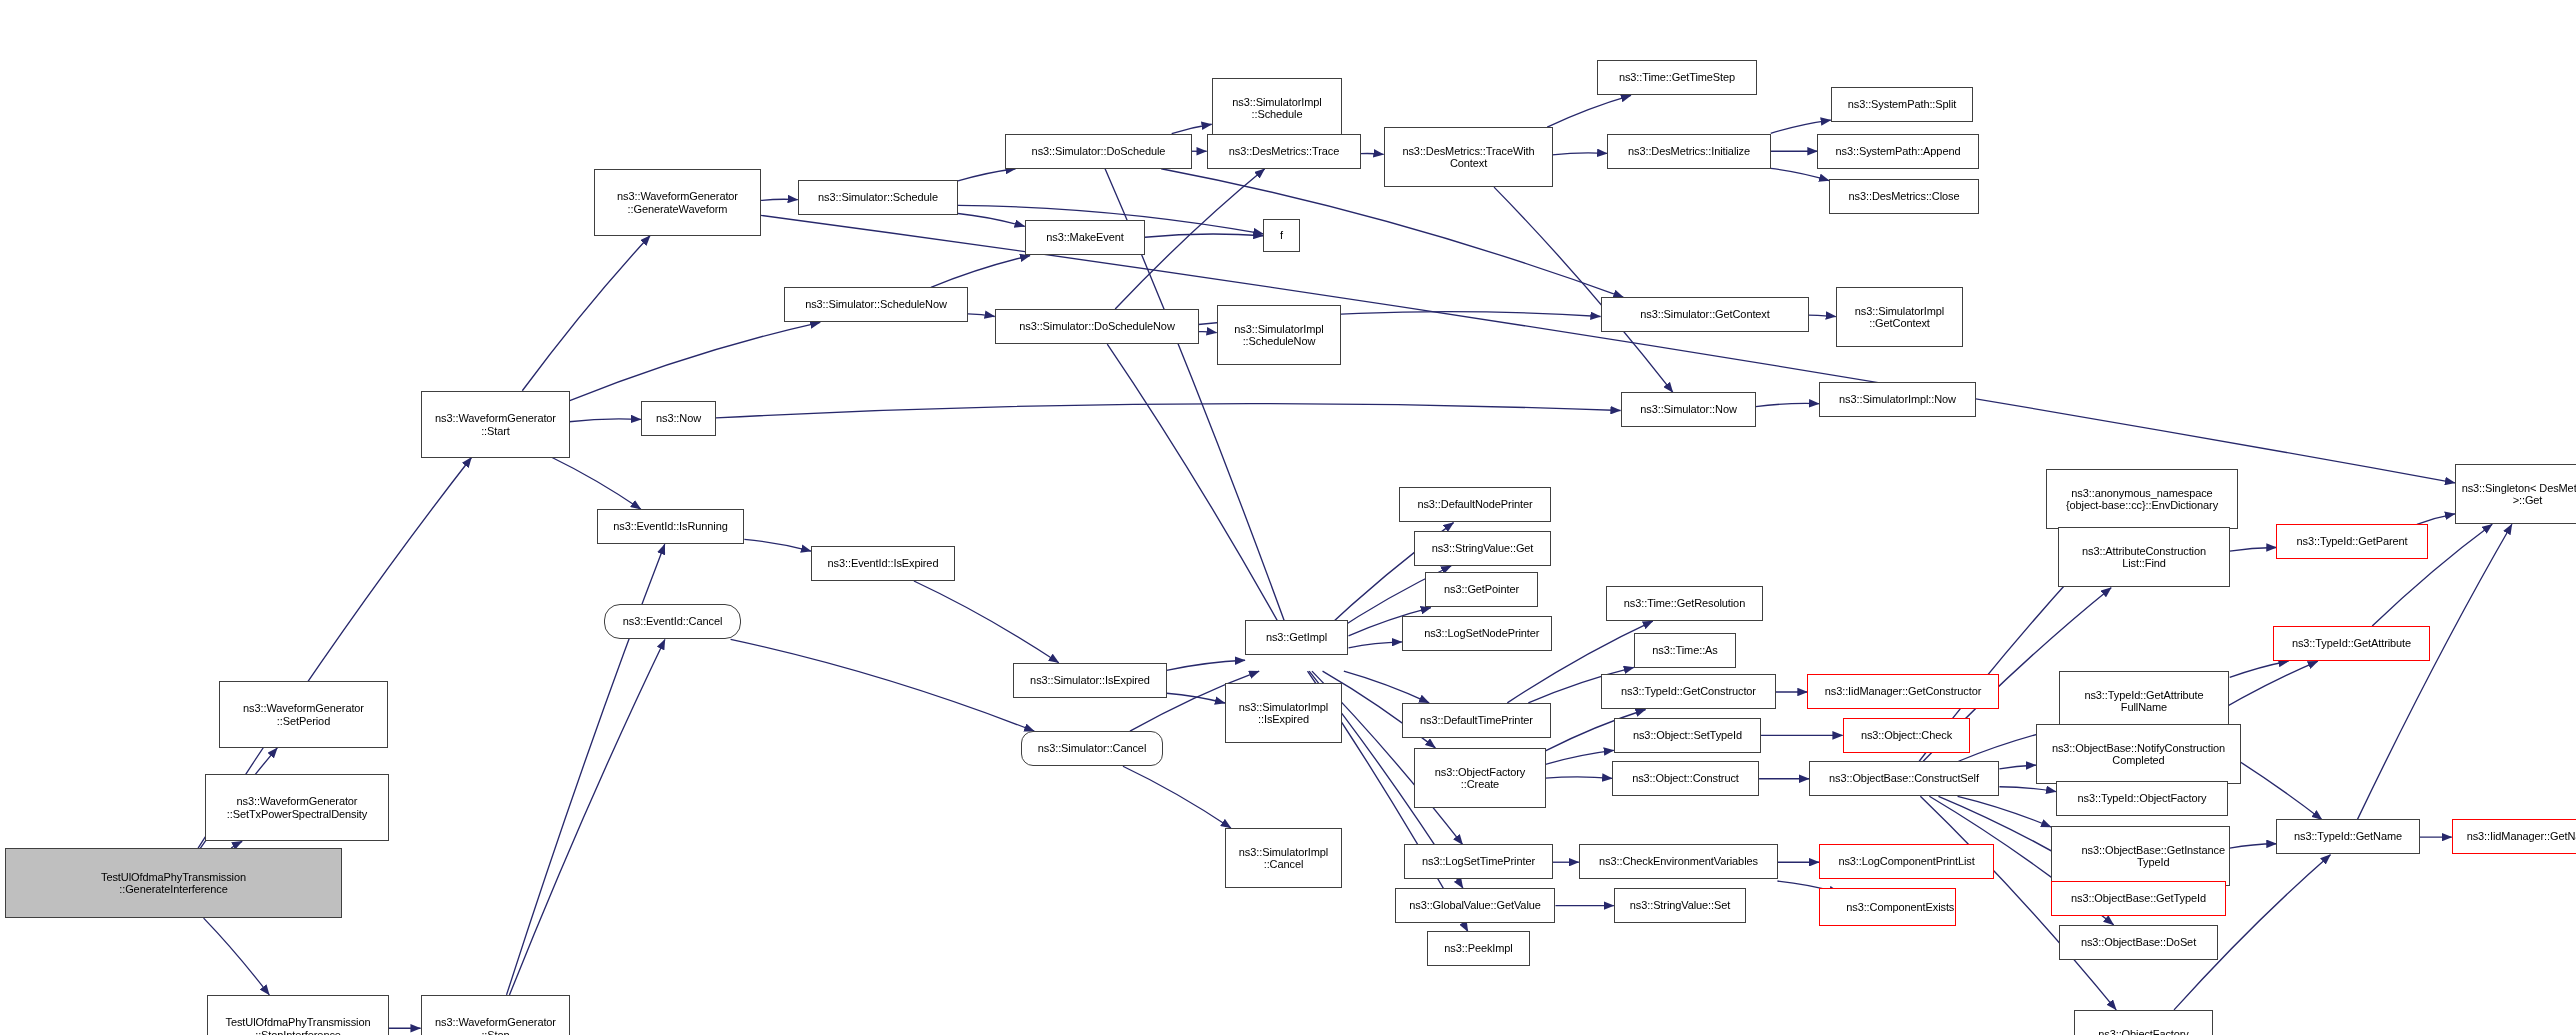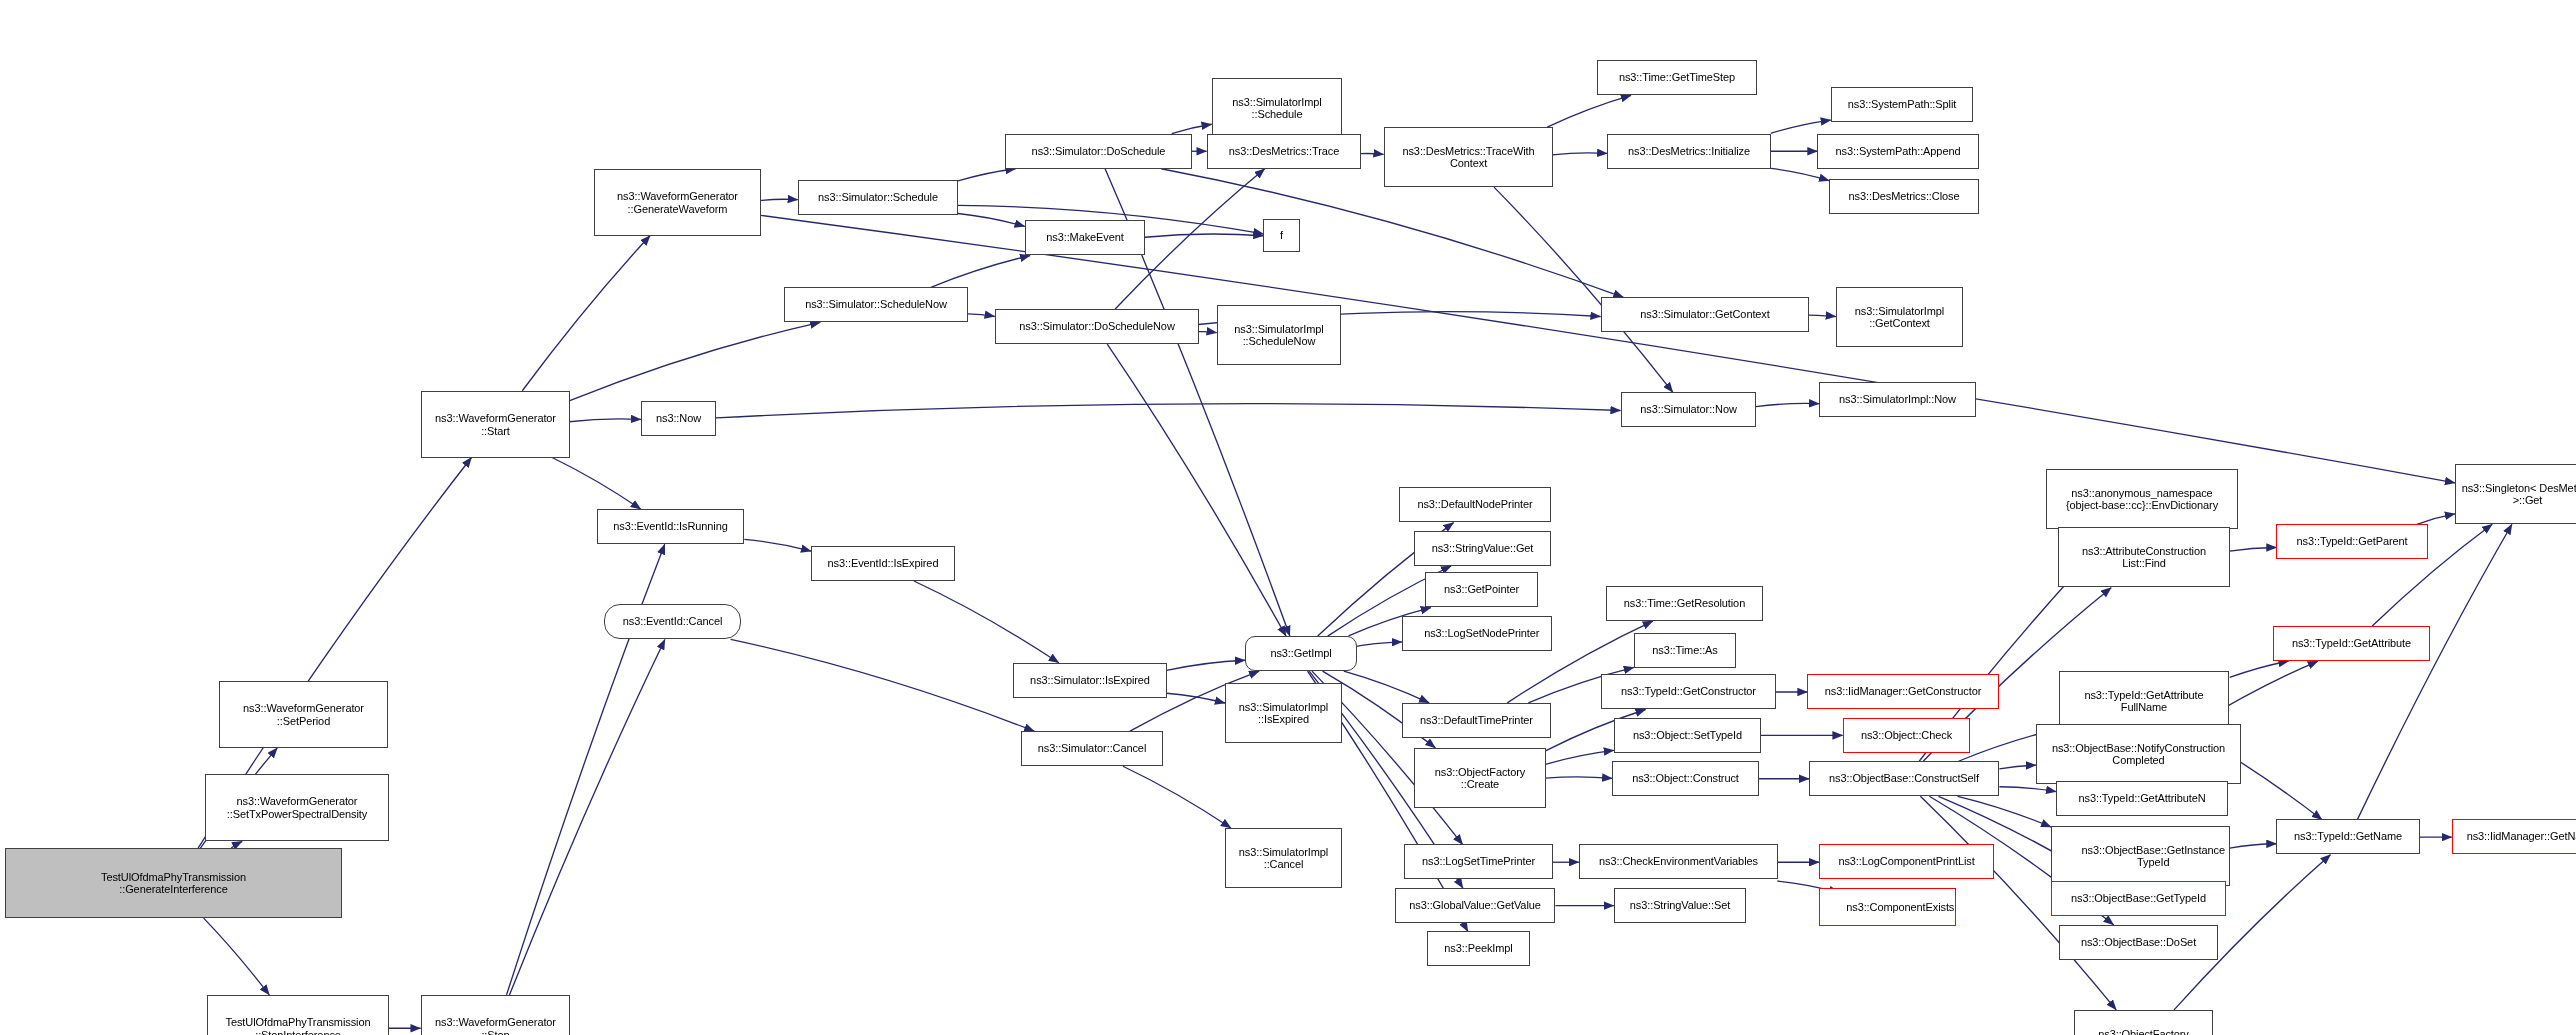--- a/index.html
+++ b/index.html
@@ -159,32 +159,32 @@
       <div class="node" style="left: 641px; top: 401px; width: 75px; height: 35px;">ns3::Now</div>
       <div class="node" style="left: 597px; top: 509px; width: 147px; height: 35px;">ns3::EventId::IsRunning</div>
       <div class="node" style="left: 604px; top: 604px; width: 137px; height: 35px; border-radius: 16px;">ns3::EventId::Cancel</div>
       <div class="node" style="left: 798px; top: 180px; width: 160px; height: 35px;">ns3::Simulator::Schedule</div>
       <div class="node" style="left: 784px; top: 287px; width: 184px; height: 35px;">ns3::Simulator::ScheduleNow</div>
       <div class="node" style="left: 811px; top: 546px; width: 144px; height: 35px;">ns3::EventId::IsExpired</div>
       <div class="node" style="left: 1025px; top: 220px; width: 120px; height: 35px;">ns3::MakeEvent</div>
       <div class="node" style="left: 1005px; top: 134px; width: 187px; height: 35px;">ns3::Simulator::DoSchedule</div>
       <div class="node" style="left: 995px; top: 309px; width: 204px; height: 35px;">ns3::Simulator::DoScheduleNow</div>
       <div class="node" style="left: 1013px; top: 663px; width: 154px; height: 35px;">ns3::Simulator::IsExpired</div>
-      <div class="node" style="left: 1021px; top: 731px; width: 142px; height: 35px;">ns3::Simulator::Cancel</div>
+      <div class="node" style="left: 1021px; top: 731px; width: 142px; height: 35px; border-radius: 12px;">ns3::Simulator::Cancel</div>
       <div class="node" style="left: 1212px; top: 78px; width: 130px; height: 60px;">ns3::SimulatorImpl
 ::Schedule</div>
       <div class="node" style="left: 1207px; top: 134px; width: 154px; height: 35px;">ns3::DesMetrics::Trace</div>
       <div class="node" style="left: 1263px; top: 219px; width: 37px; height: 33px;">f</div>
       <div class="node" style="left: 1217px; top: 305px; width: 124px; height: 60px;">ns3::SimulatorImpl
 ::ScheduleNow</div>
       <div class="node" style="left: 1225px; top: 683px; width: 117px; height: 60px;">ns3::SimulatorImpl
 ::IsExpired</div>
       <div class="node" style="left: 1225px; top: 828px; width: 117px; height: 60px;">ns3::SimulatorImpl
 ::Cancel</div>
-      <div class="node" style="left: 1245px; top: 636px; width: 112px; height: 35px; border-radius: 10px;">ns3::GetImpl</div>
+      <div class="node" style="left: 1245px; top: 620px; width: 103px; height: 35px;">ns3::GetImpl</div>
       <div class="node" style="left: 1384px; top: 127px; width: 169px; height: 60px;">ns3::DesMetrics::TraceWith
 Context</div>
       <div class="node" style="left: 1399px; top: 487px; width: 152px; height: 35px;">ns3::DefaultNodePrinter</div>
       <div class="node" style="left: 1414px; top: 531px; width: 137px; height: 35px;">ns3::StringValue::Get</div>
       <div class="node" style="left: 1425px; top: 572px; width: 113px; height: 35px;">ns3::GetPointer</div>
       <div class="node" style="left: 1402px; top: 616px; width: 150px; height: 35px; padding-left: 12px;">ns3::LogSetNodePrinter</div>
       <div class="node" style="left: 1402px; top: 703px; width: 149px; height: 35px;">ns3::DefaultTimePrinter</div>
       <div class="node" style="left: 1414px; top: 748px; width: 132px; height: 60px;">ns3::ObjectFactory
 ::Create</div>
       <div class="node" style="left: 1404px; top: 844px; width: 149px; height: 35px;">ns3::LogSetTimePrinter</div>
@@ -213,21 +213,21 @@
       <div class="node red" style="left: 1819px; top: 844px; width: 175px; height: 35px;">ns3::LogComponentPrintList</div>
       <div class="node red" style="left: 1819px; top: 888px; width: 137px; height: 38px; padding-left: 28px;">ns3::ComponentExists</div>
       <div class="node" style="left: 2046px; top: 469px; width: 192px; height: 60px;">ns3::anonymous_namespace
 {object-base::cc}::EnvDictionary</div>
       <div class="node" style="left: 2058px; top: 527px; width: 172px; height: 60px;">ns3::AttributeConstruction
 List::Find</div>
       <div class="node" style="left: 2059px; top: 671px; width: 170px; height: 60px;">ns3::TypeId::GetAttribute
 FullName</div>
       <div class="node" style="left: 2036px; top: 724px; width: 205px; height: 60px;">ns3::ObjectBase::NotifyConstruction
 Completed</div>
-      <div class="node" style="left: 2056px; top: 781px; width: 172px; height: 35px;">ns3::TypeId::GetAttributeN</div>
+      <div class="node" style="left: 2056px; top: 781px; width: 172px; height: 35px;">ns3::TypeId::ObjectFactory</div>
       <div class="node" style="left: 2051px; top: 826px; width: 179px; height: 60px; padding-left: 28px;">ns3::ObjectBase::GetInstance
 TypeId</div>
       <div class="node red" style="left: 2051px; top: 881px; width: 175px; height: 35px;">ns3::ObjectBase::GetTypeId</div>
       <div class="node" style="left: 2059px; top: 925px; width: 159px; height: 35px;">ns3::ObjectBase::DoSet</div>
       <div class="node" style="left: 2074px; top: 1010px; width: 139px; height: 60px;">ns3::ObjectFactory
 ::SetTypeId</div>
       <div class="node red" style="left: 2276px; top: 524px; width: 152px; height: 35px;">ns3::TypeId::GetParent</div>
       <div class="node red" style="left: 2273px; top: 626px; width: 157px; height: 35px;">ns3::TypeId::GetAttribute</div>
       <div class="node" style="left: 2276px; top: 819px; width: 144px; height: 35px;">ns3::TypeId::GetName</div>
       <div class="node red" style="left: 2452px; top: 819px; width: 159px; height: 35px;">ns3::IidManager::GetName</div>

